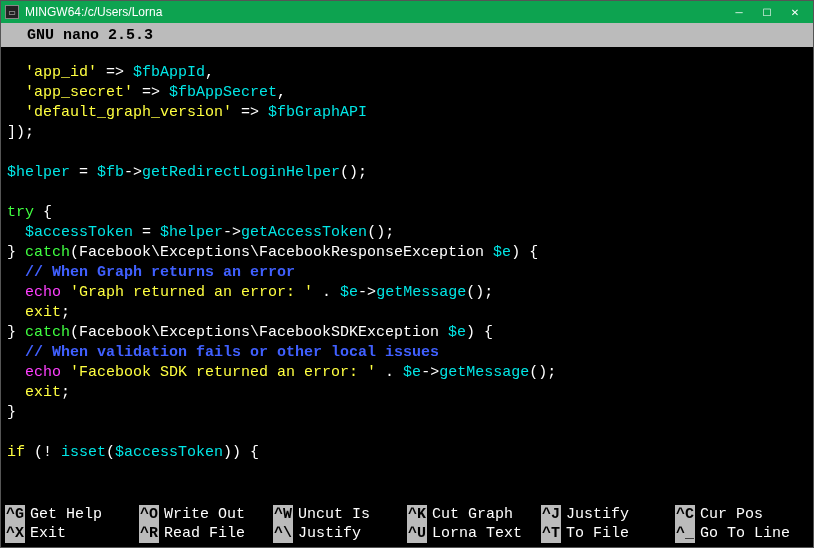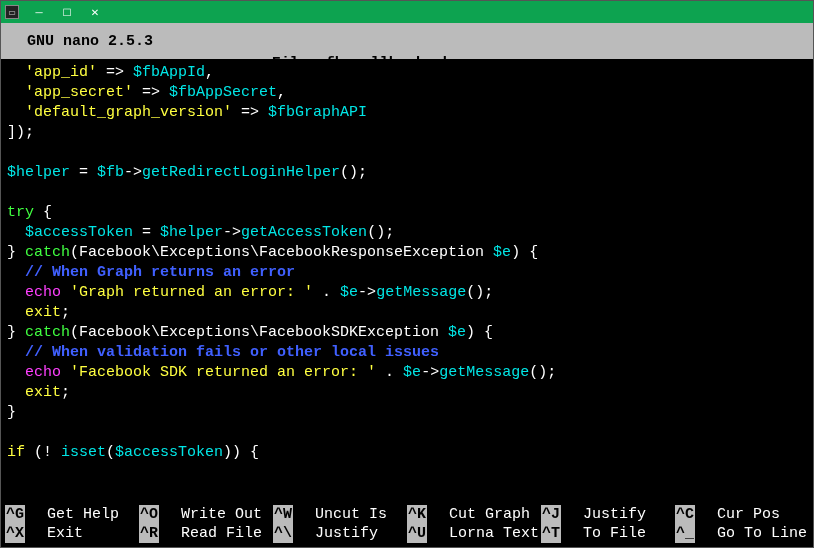--- a/index.html
+++ b/index.html
@@ -46,21 +46,21 @@
       width: 28px;
       height: 20px;
       display: flex;
       align-items: center;
       justify-content: center;
       color: #fff;
       font-size: 10px;
       cursor: pointer;
     }
     .nano-header {
-      height: 36px;
+      height: 24px;
       background: #bbbbbb;
       color: #000;
       display: flex;
       align-items: center;
       padding: 0 8px;
       font-weight: bold;
       font-size: 15px;
     }
     .nano-header .left { width: 33%; white-space: pre; }
     .nano-header .center { width: 34%; text-align: left; white-space: pre; margin-top: 44px; }
@@ -70,20 +70,21 @@
       background: #000;
       padding: 4px 6px 0 6px;
       overflow: hidden;
     }
     .editor pre {
       font-family: Consolas, 'Courier New', monospace;
       font-size: 15px;
       line-height: 20px;
       white-space: pre;
       color: #ffffff;
+      margin-top: 12px;
     }
     .c-cyan { color: #00e6e6; }
     .c-yellow { color: #ffff40; }
     .c-green { color: #40ff40; }
     .c-magenta { color: #ff40ff; }
     .c-blue { color: #4060ff; font-weight: bold; }
     .c-white { color: #ffffff; }
     .shortcut-bar {
       background: #000;
       padding: 2px 4px 4px 4px;
@@ -102,29 +103,30 @@
     .shortcut .key {
       background: #bbbbbb;
       color: #000;
       padding: 0 1px;
       font-weight: bold;
       min-width: 20px;
       text-align: left;
     }
     .shortcut .label {
       color: #fff;
-      margin-left: 22px;
+      margin-left: 5px;
     }
   </style>
 </head>
 <body>
 
 <div class="window">
   <div class="titlebar">
     <span class="titlebar-icon">▭</span>
+    <span class="titlebar-title">MINGW64:/c/Users/Lorna</span>
     <div class="window-controls">
       <div class="win-btn">─</div>
       <div class="win-btn">☐</div>
       <div class="win-btn">✕</div>
     </div>
   </div>
 
   <div class="nano-header">
     <div class="left">  GNU nano 2.5.3</div>
     <div class="center"><span>File: </span><span>fb-callback.php</span></div>

